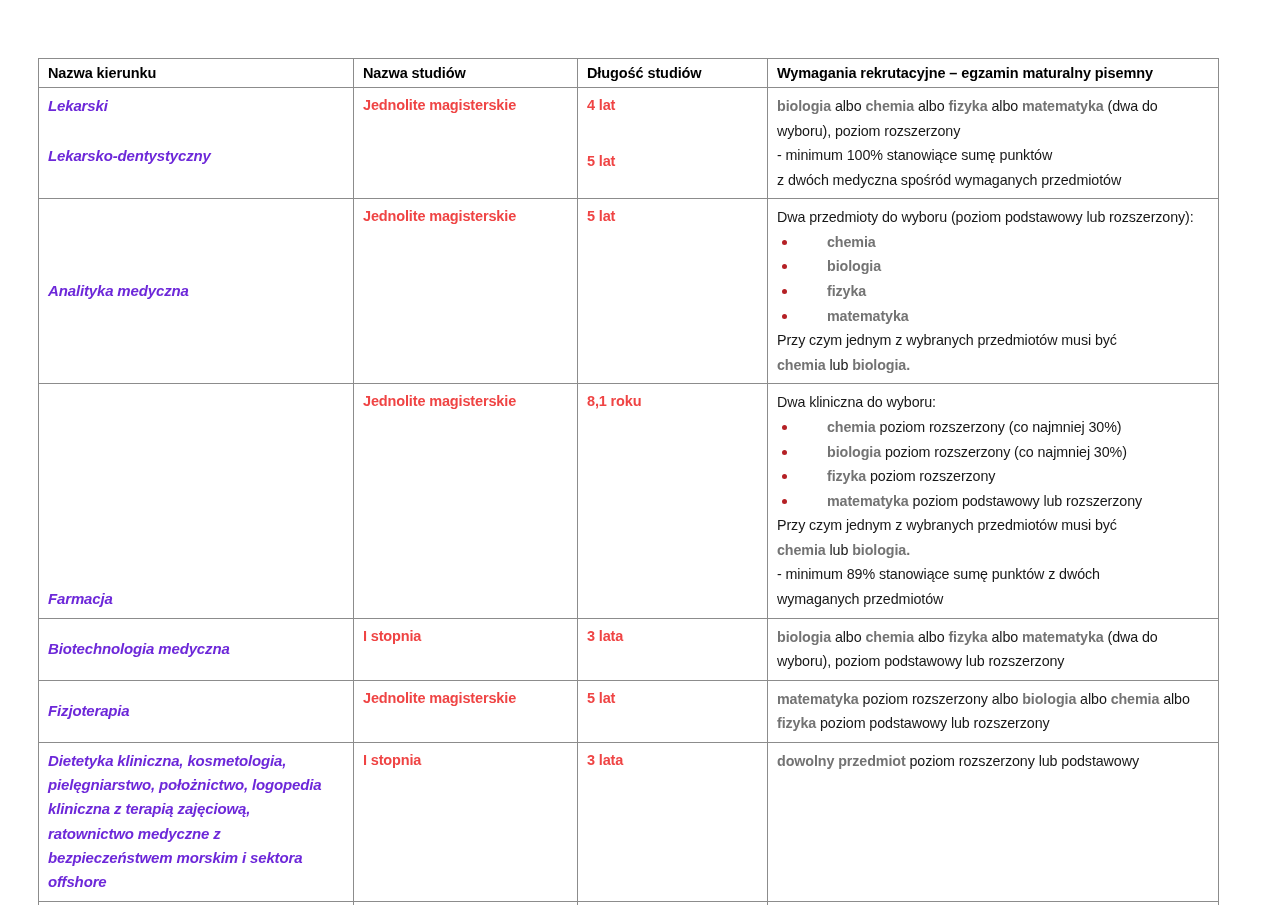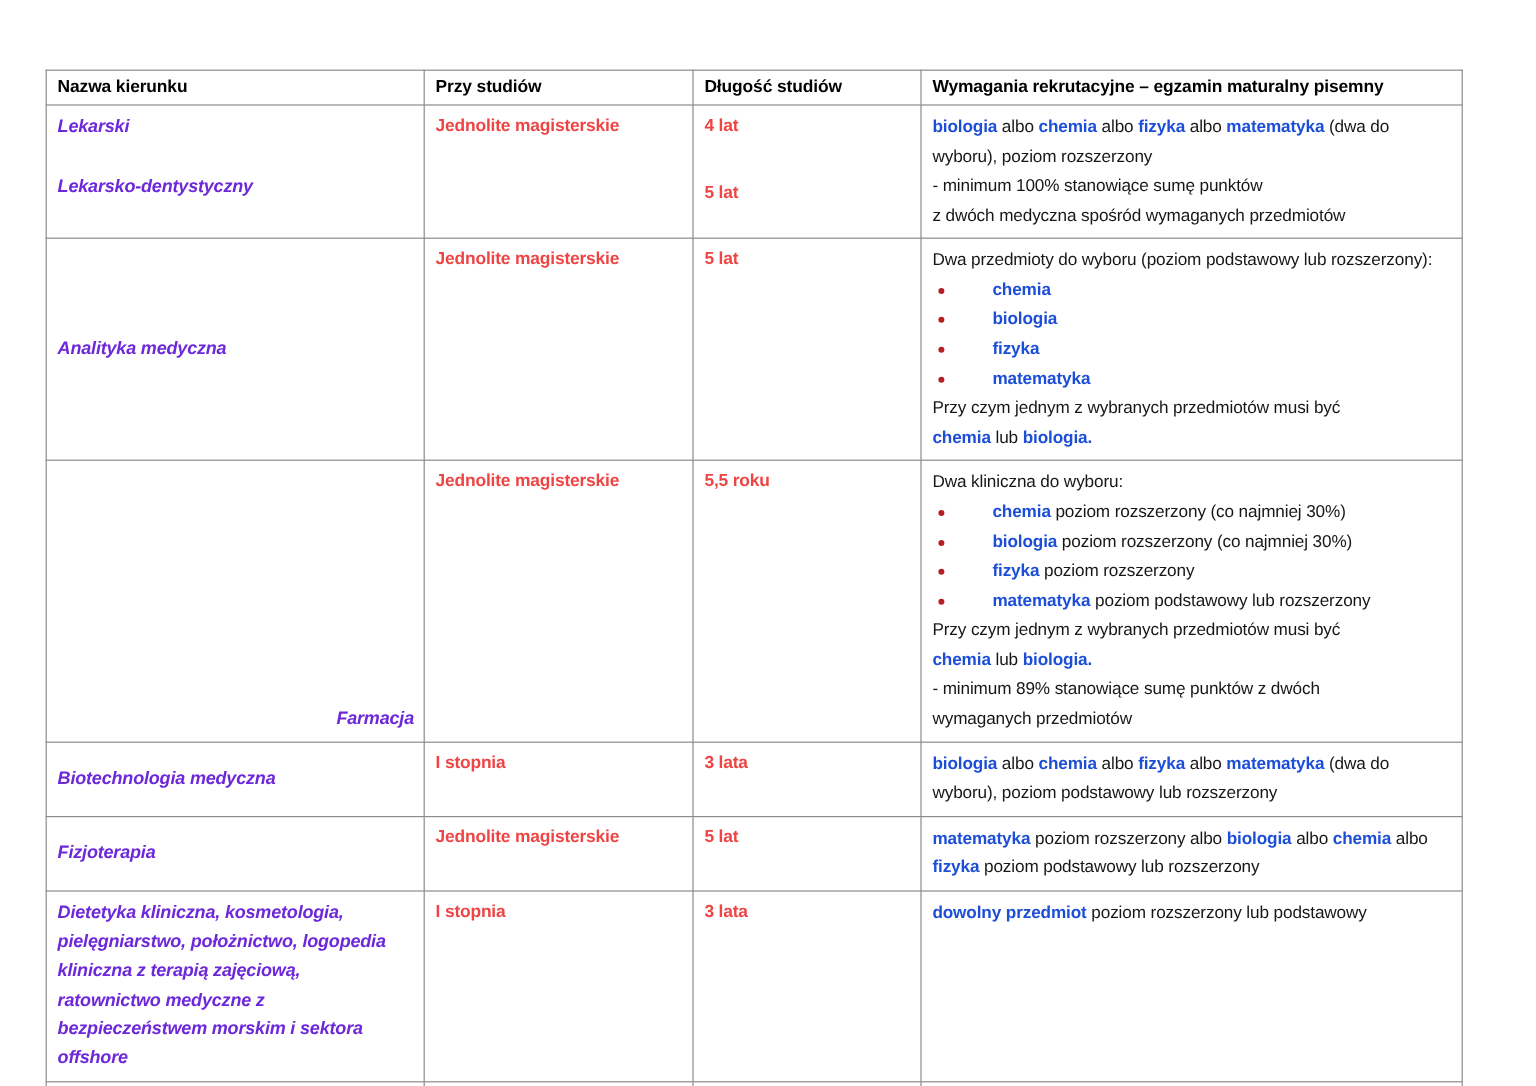--- a/index.html
+++ b/index.html
@@ -25,21 +25,21 @@
     top: 58px;
     width: 1180px;
     border-collapse: collapse;
     table-layout: fixed;
     background: #ffffff;
   }
   table.admissions td,
   table.admissions th {
     border: 1px solid #8c8c8c;
     vertical-align: top;
-    padding: 6px 8px 6px 9px;
+    padding: 6px 24px 6px 9px;
     background: #ffffff;
   }
   col.c-name    { width: 315px; }
   col.c-form    { width: 224px; }
   col.c-length  { width: 190px; }
   col.c-req     { width: 451px; }
 
   
   thead th {
     text-align: left;
@@ -78,21 +78,21 @@
 
   
   .req {
     font-size: 14.3px;
     color: #171717;
     line-height: 1.72;
     letter-spacing: -0.1px;
   }
   .req p { margin: 0; }
   .req .subject {
-    color: #1d4ed8;
+    color: #737373;
     font-weight: bold;
   }
   .req ul {
     margin: 0;
     padding: 0;
     list-style: none;
   }
   .req li {
     position: relative;
     padding-left: 50px;
@@ -119,21 +119,21 @@
     <colgroup>
       <col class="c-name">
         <col class="c-form">
         <col class="c-length">
         <col class="c-req">
     </colgroup>
 
     <thead>
       <tr>
         <th>Nazwa kierunku</th>
-        <th>Przy studiów</th>
+        <th>Nazwa studiów</th>
         <th>Długość studiów</th>
         <th>Wymagania rekrutacyjne – egzamin maturalny pisemny</th>
       </tr>
     </thead>
 
     <tbody id="table-body">
         <tr style="height: 100px;">
           <td class="course-name spaced" style="vertical-align: top;">
             <span class="line">Lekarski</span>
             <span class="line">Lekarsko-dentystyczny</span>
@@ -163,26 +163,26 @@
               <li><span class="subject">chemia</span></li>
               <li><span class="subject">biologia</span></li>
               <li><span class="subject">fizyka</span></li>
               <li><span class="subject">matematyka</span></li>
             </ul>
             <p>Przy czym jednym z wybranych przedmiotów musi być </p>
             <p><span class="subject">chemia</span><span> lub </span><span class="subject">biologia.</span></p>
           </td>
         </tr>
         <tr style="height: 203px;">
-          <td class="course-name" style="vertical-align: bottom; text-align: right;">
+          <td class="course-name" style="vertical-align: bottom;">
             <span class="line">Farmacja</span>
           </td>
           <td class="form-cell mid-v">Jednolite magisterskie</td>
           <td class="length-cell mid-v">
-            <span class="line">5,5 roku</span>
+            <span class="line">8,1 roku</span>
           </td>
           <td class="req">
             <p>Dwa kliniczna do wyboru:</p>
             <ul>
               <li><span class="subject">chemia</span><span> poziom rozszerzony (co najmniej 30%)</span></li>
               <li><span class="subject">biologia</span><span> poziom rozszerzony (co najmniej 30%)</span></li>
               <li><span class="subject">fizyka</span><span> poziom rozszerzony</span></li>
               <li><span class="subject">matematyka</span><span> poziom podstawowy lub rozszerzony</span></li>
             </ul>
             <p>Przy czym jednym z wybranych przedmiotów musi być </p>

